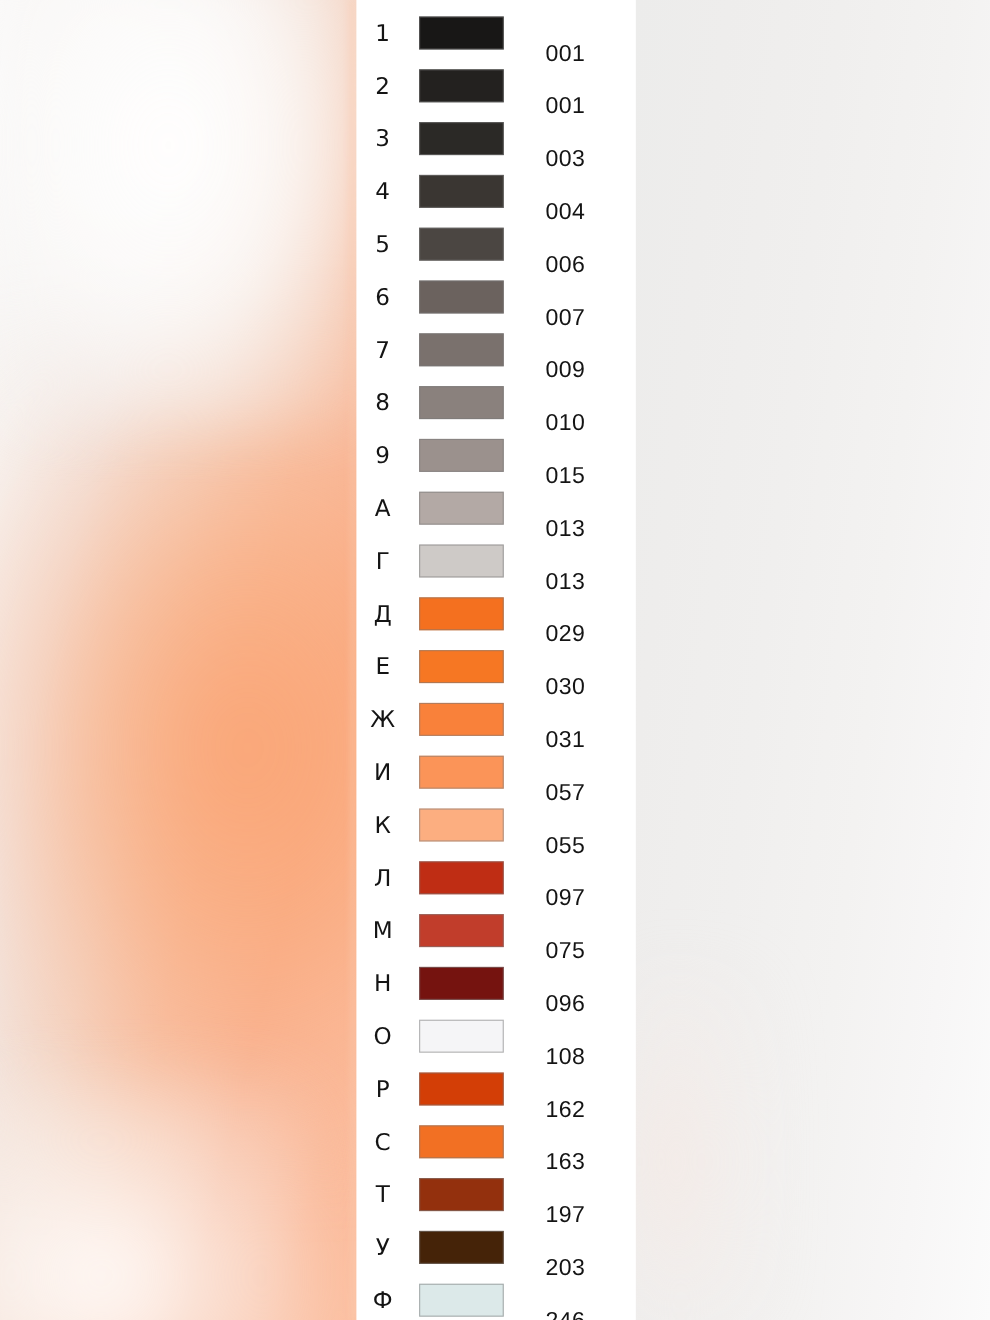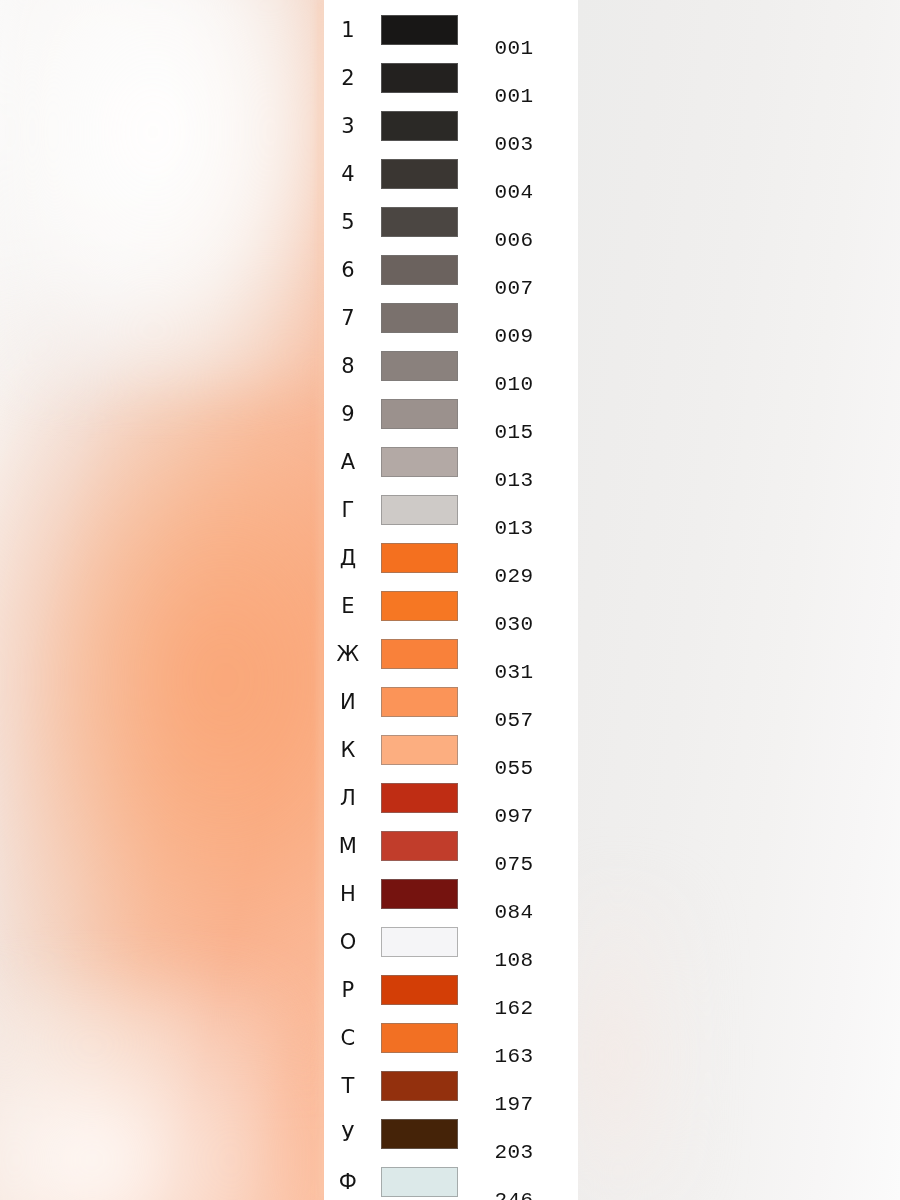--- a/index.html
+++ b/index.html
@@ -182,21 +182,21 @@
     flex: 0 0 auto;
   }
 
   .row-code {
     flex: 1 1 auto;
     text-align: center;
     padding-right: 8px;
     font-size: 21px;
     line-height: 1;
     color: #141414;
-    font-family: Liberation Mono, monospace;
+    font-family: Liberation Sans, sans-serif;
     letter-spacing: 0.4px;
     margin-top: 36px;
     -webkit-font-smoothing: antialiased;
   }
 </style>
 </head>
 <body>
 
 <div id="root">
 
@@ -297,21 +297,21 @@
           <div class="row-code">097</div>
         </div>
         <div class="legend-row">
           <div class="row-key">М</div>
           <div class="row-swatch" style="background-color: rgb(193, 61, 43);"></div>
           <div class="row-code">075</div>
         </div>
         <div class="legend-row">
           <div class="row-key">Н</div>
           <div class="row-swatch" style="background-color: rgb(117, 19, 15);"></div>
-          <div class="row-code">084</div>
+          <div class="row-code">096</div>
         </div>
         <div class="legend-row">
           <div class="row-key">О</div>
           <div class="row-swatch" style="background-color: rgb(245, 245, 247);"></div>
           <div class="row-code">108</div>
         </div>
         <div class="legend-row">
           <div class="row-key">Р</div>
           <div class="row-swatch" style="background-color: rgb(211, 62, 6);"></div>
           <div class="row-code">162</div>

